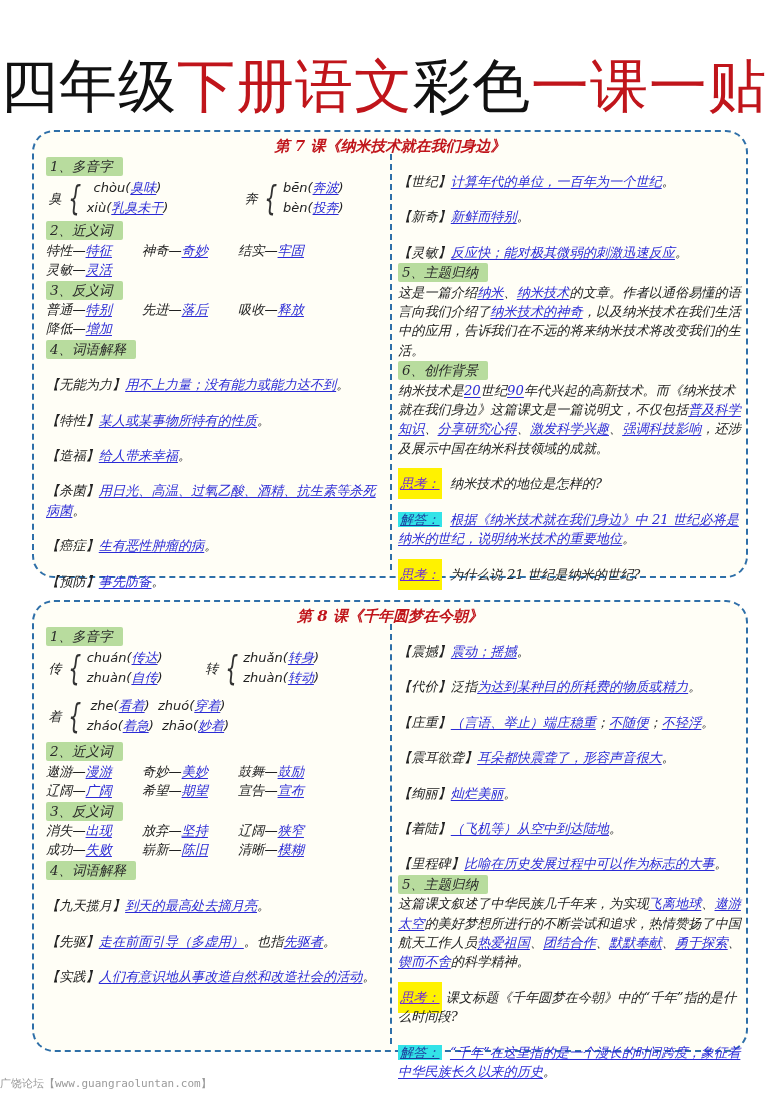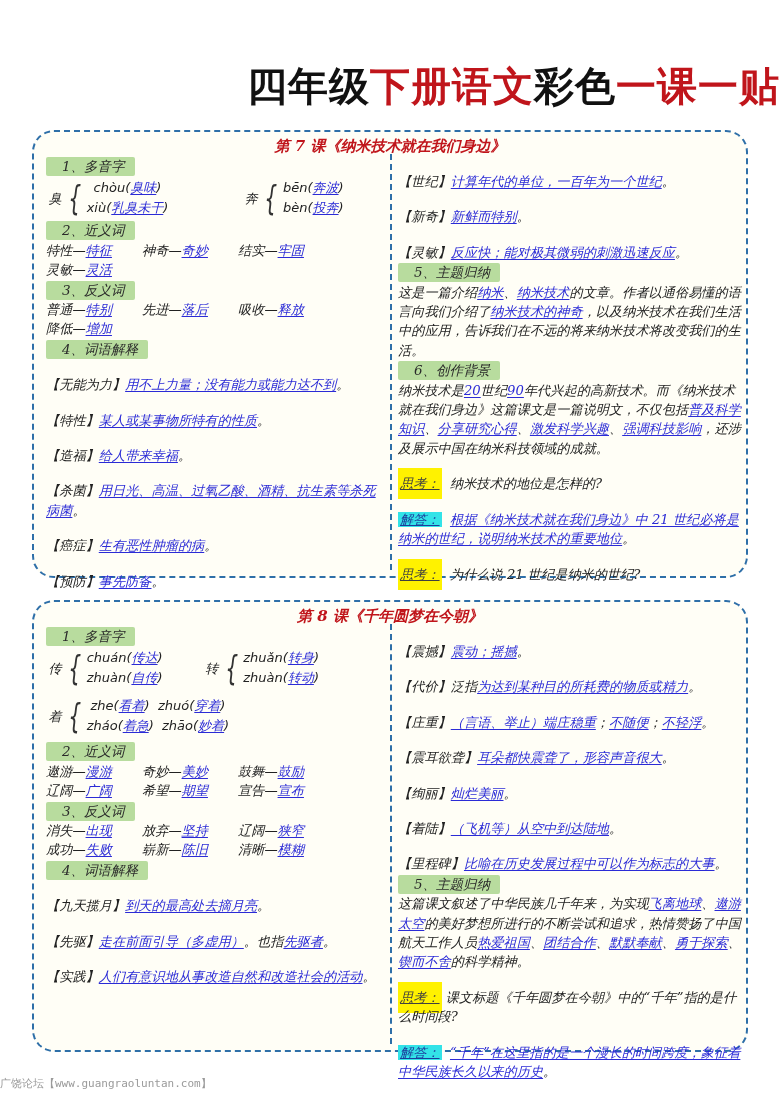--- a/index.html
+++ b/index.html
@@ -1,21 +1,21 @@
 <!DOCTYPE html>
 <html><head>
 <meta charset="utf-8">
 <style>
   * { box-sizing: border-box; margin: 0; padding: 0; }
   html, body { width: 780px; height: 1103px; background: #ffffff; overflow: hidden; }
   body { font-family: "DejaVu Serif", "Liberation Serif", serif; color: #222; position: relative; }
 
   .page-title {
-    position: absolute; left: 0; top: 58px; width: 780px; text-align: right;
-    font-size: 40px; font-weight: bold; letter-spacing: 1px; line-height: 56px;
+    position: absolute; left: 0; top: 58px; width: 780px; text-align: left;
+    font-size: 58px; font-weight: normal; letter-spacing: 1px; line-height: 56px;
     font-family: "DejaVu Serif", serif;
   }
   .page-title .red { color: #c0151b; }
   .page-title .black { color: #111; }
 
   .lesson-box {
     position: absolute; left: 32px; width: 716px;
     border: 2.5px dashed #2e6fa8; border-radius: 22px;
     background: #fffef6;
     font-style: italic;
@@ -32,36 +32,36 @@
     position: absolute; top: 4px; left: 0; width: 100%; text-align: center;
     color: #c0151b; font-weight: bold; font-size: 15px; line-height: 20px;
   }
 
   .col { position: absolute; top: 24px; font-size: 13.2px; line-height: 19.4px; }
   .col.left { left: 12px; width: 340px; }
   .col.right { left: 364px; width: 344px; }
 
   .sec-head {
     display: inline-block; background: #b8dc9e; color: #2a2a2a;
-    padding: 0 10px 0 16px; font-size: 13.5px; line-height: 19px; margin-top: 1px;
+    padding: 0 10px 0 4px; font-size: 13.5px; line-height: 19px; margin-top: 1px;
     border-radius: 2px;
   }
 
   .u { color: #2b2bd6; text-decoration: underline; text-underline-offset: 2px; }
   .line { white-space: normal; margin-top: 16px; }
   .syn-row { display: flex; gap: 0; }
   .syn-row span.pair { display: inline-block; width: 96px; white-space: nowrap; }
 
   .poly { display: flex; align-items: center; margin: 2px 0; }
   .poly .ch { font-size: 13px; width: 18px; text-align: center; }
   .poly .brace { font-size: 34px; line-height: 36px; font-weight: 100; color: #333; margin-right: 1px; transform: scaleX(0.6); font-family: "DejaVu Sans", sans-serif; }
   .poly .readings { display: flex; flex-direction: column; font-family: "DejaVu Sans", sans-serif; font-size: 13px; line-height: 20px; text-align: center; }
   .poly-group { display: flex; gap: 40px; }
 
-  .tag-think { background: #fff200; color: #404040; text-decoration: underline; padding: 8px 2px; }
+  .tag-think { background: #fff200; color: #6d28d9; text-decoration: underline; padding: 8px 2px; }
   .tag-ans { background: #33e3e8; color: #1d3b9b; text-decoration: underline; padding: 0 2px; }
   .para { text-indent: 0; }
 
   .footer {
     position: absolute; top: 1076px; left: 0; width: 780px; text-align: left;
     font-size: 11px; color: #9a9a9a; font-family: "DejaVu Sans Mono", monospace;
   }
 </style>
 </head>
 <body>

